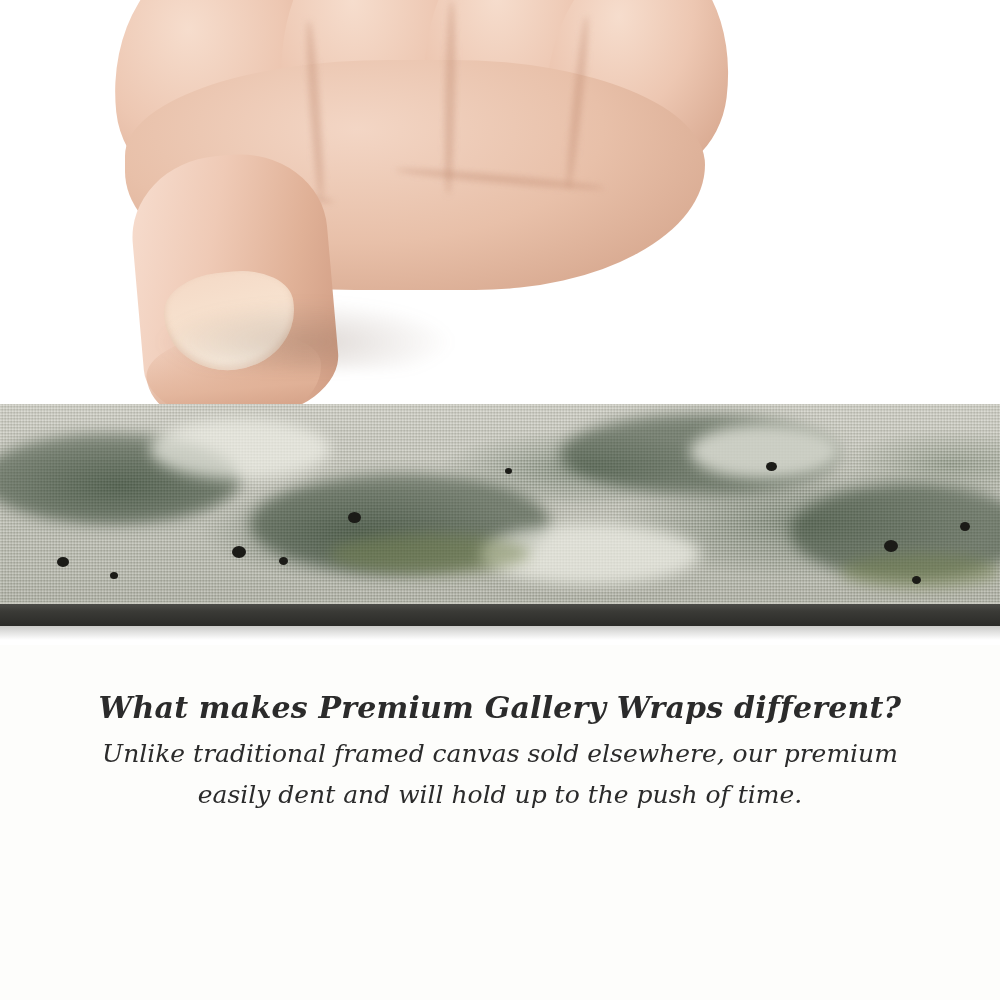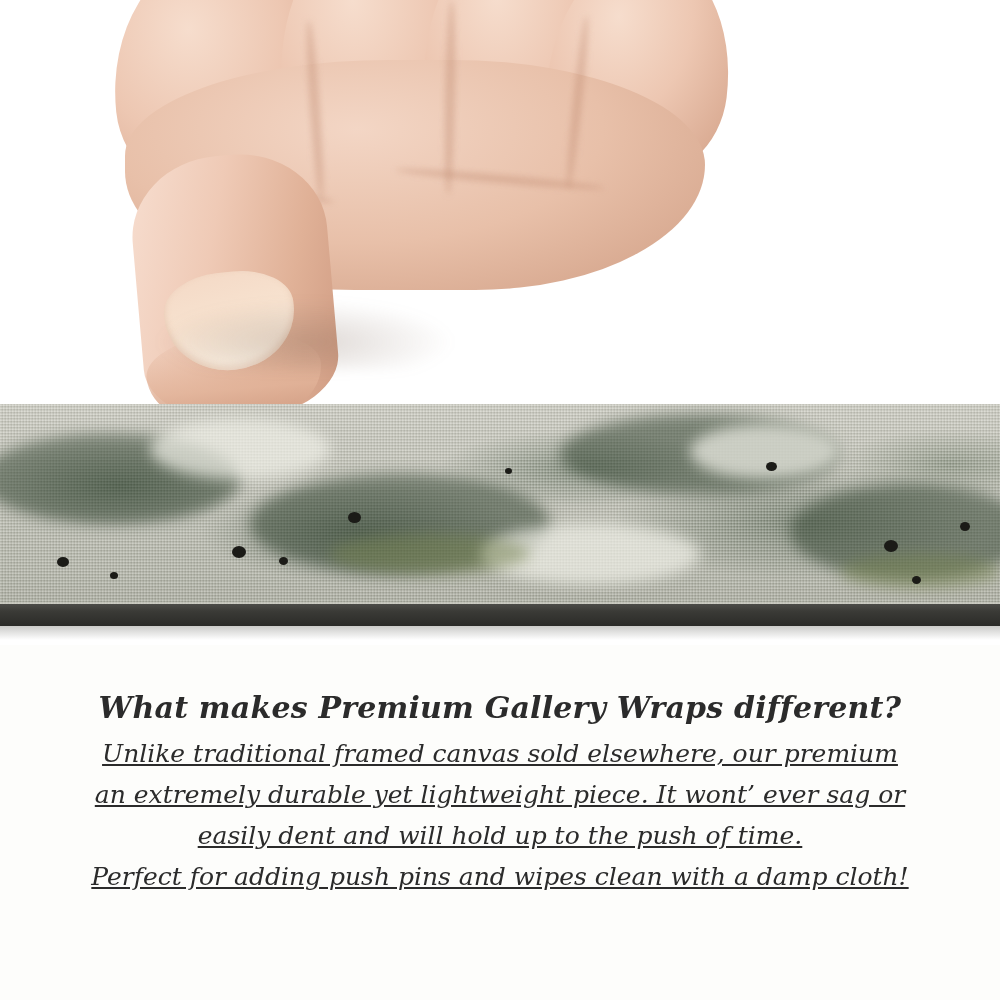--- a/index.html
+++ b/index.html
@@ -199,21 +199,21 @@
     font-size: 30px;
     font-weight: 700;
     letter-spacing: 0.2px;
   }
   .caption p {
     margin: 0;
     font-size: 25px;
     line-height: 41px;
     font-weight: 400;
   }
-  .caption .line { display: block; text-decoration: underline; }
+  .caption .line { display: block; }
 </style>
 </head>
 <body>
 
 <div class="page">
 
   <div class="photo">
 
     <div class="hand">
       <div class="knuckle k1"></div>
@@ -259,19 +259,17 @@
 
     <div class="panel-edge-hi"></div>
     <div class="panel-edge"></div>
     <div class="panel-under"></div>
   </div>
 
   <div class="caption">
     <h2>What makes Premium Gallery Wraps different?</h2>
     <p>
       <span class="line">Unlike traditional framed canvas sold elsewhere, our premium</span>
-      <span class="line">an extremely durable yet lightweight piece. It wont’ ever sag or</span>
       <span class="line">easily dent and will hold up to the push of time.</span>
-      <span class="line">Perfect for adding push pins and wipes clean with a damp cloth!</span>
     </p>
   </div>
 
 </div>
 
 </body></html>

